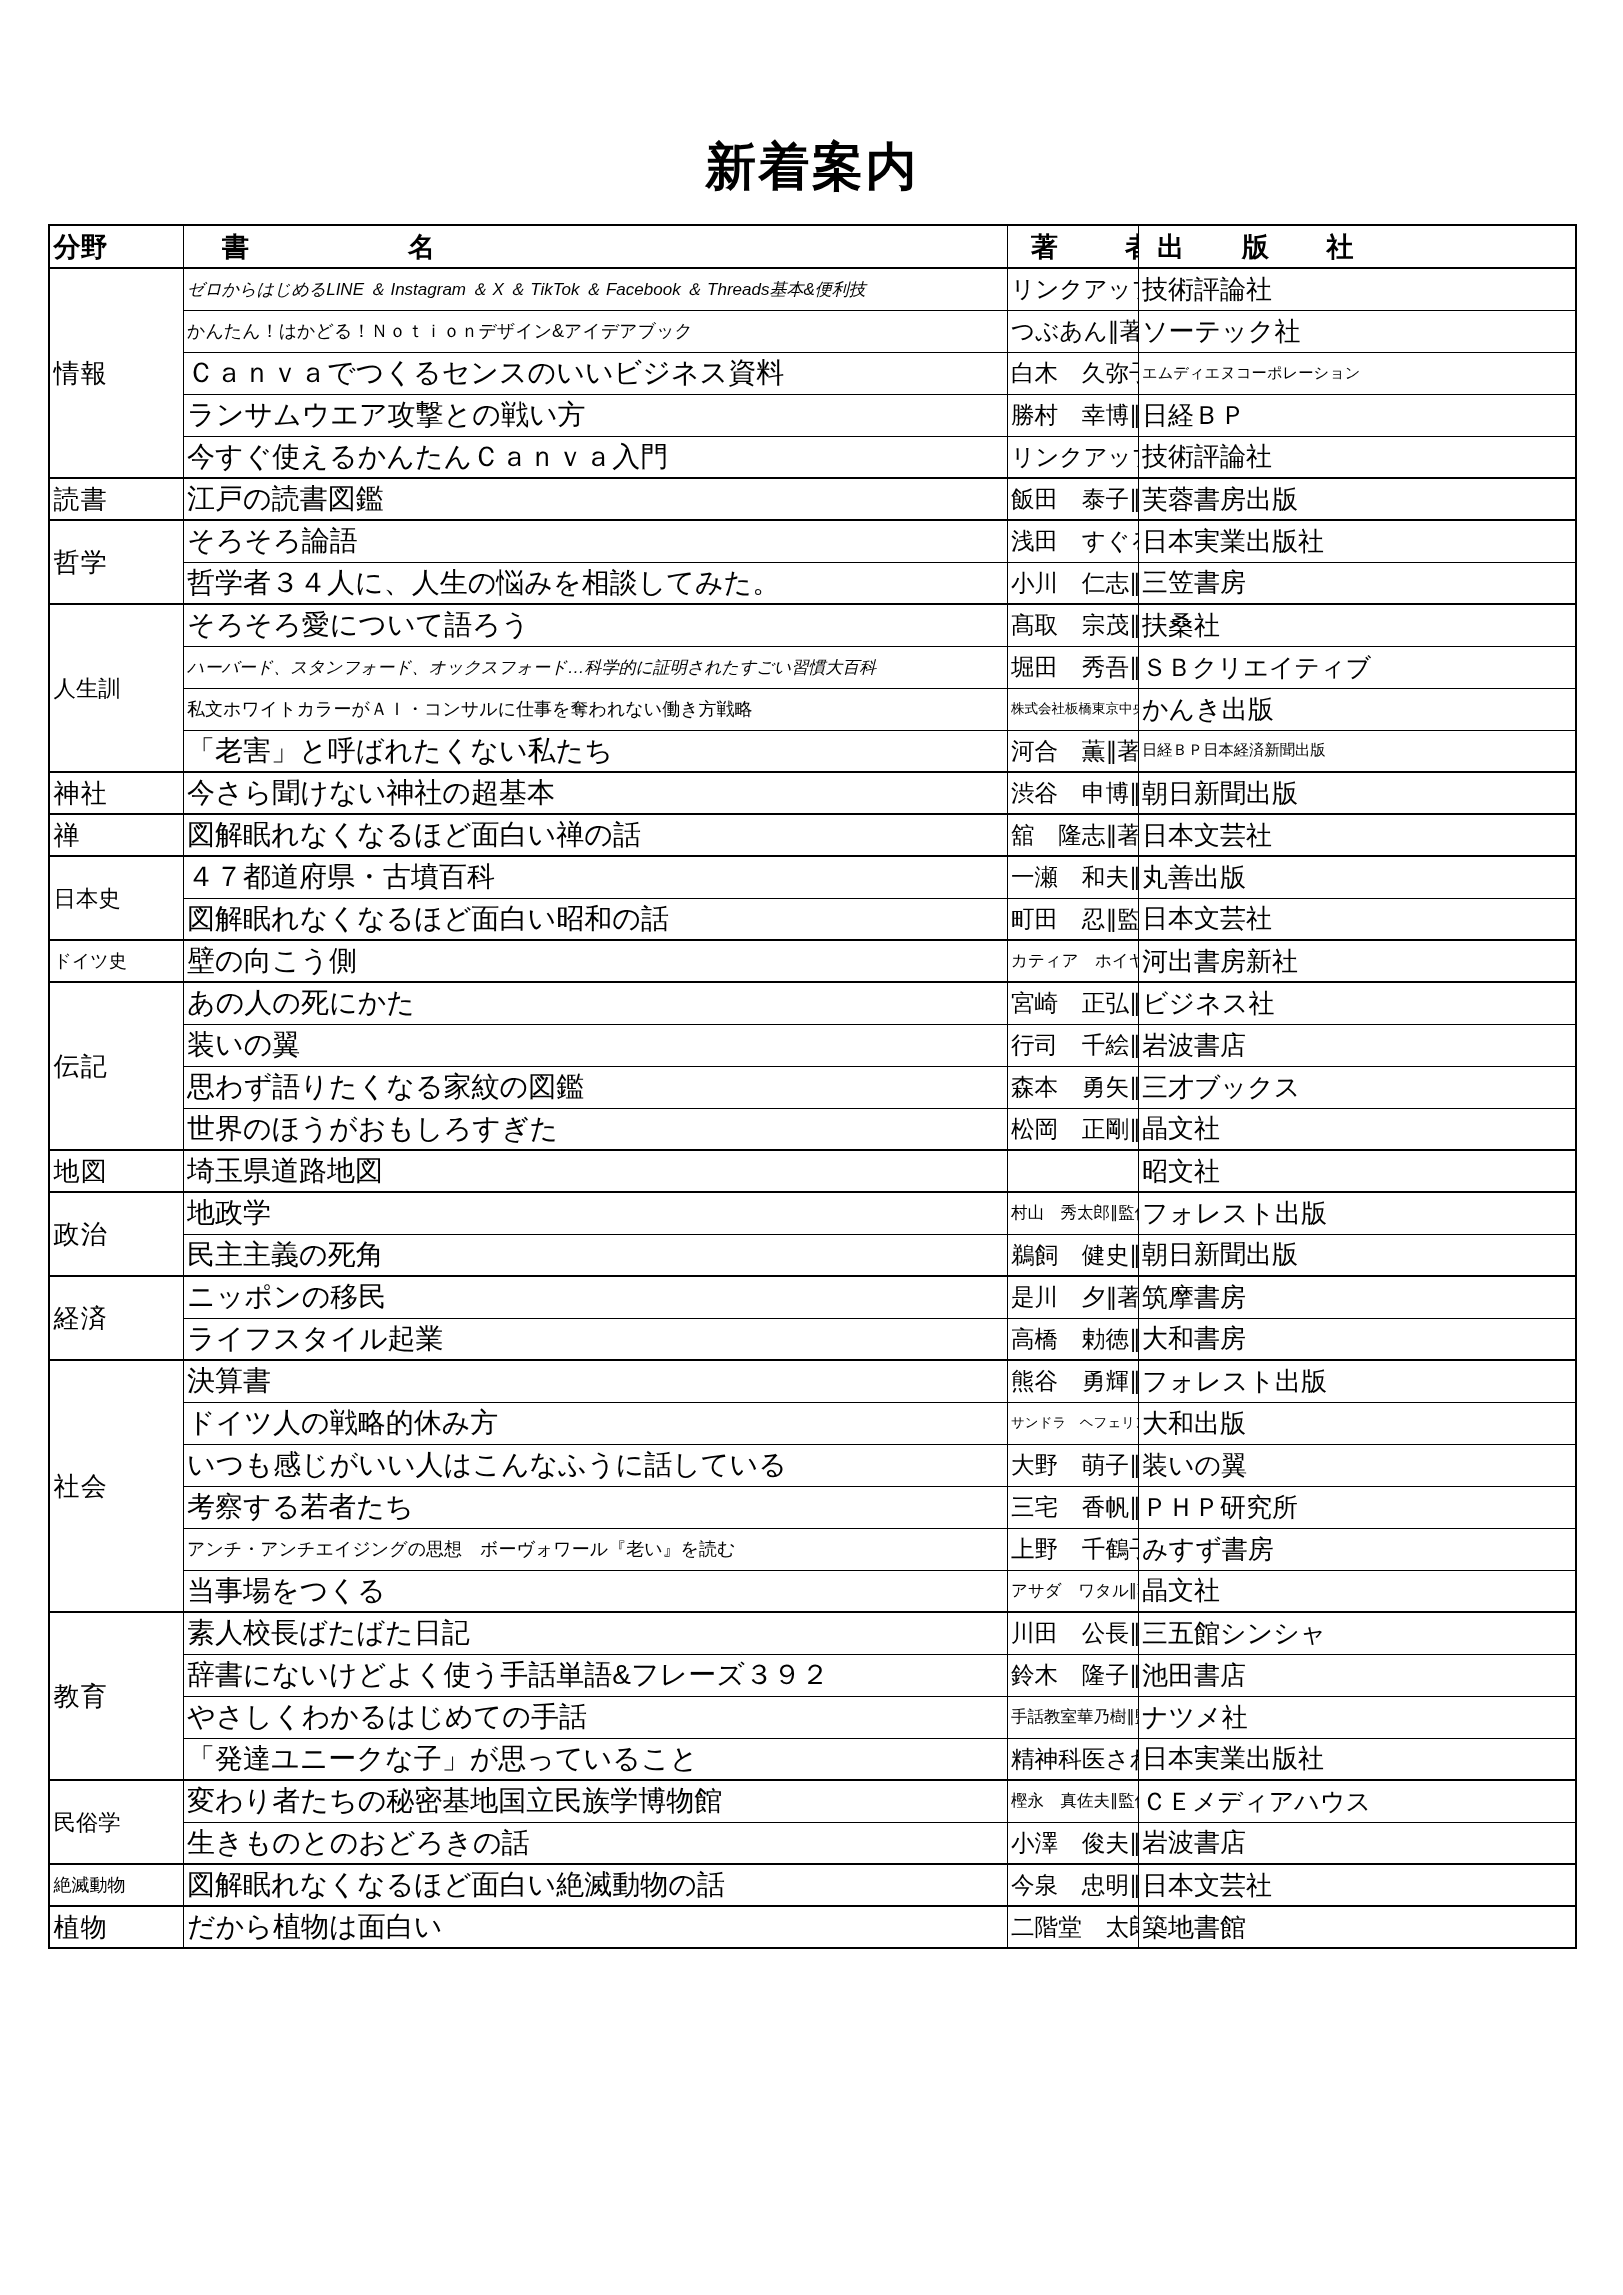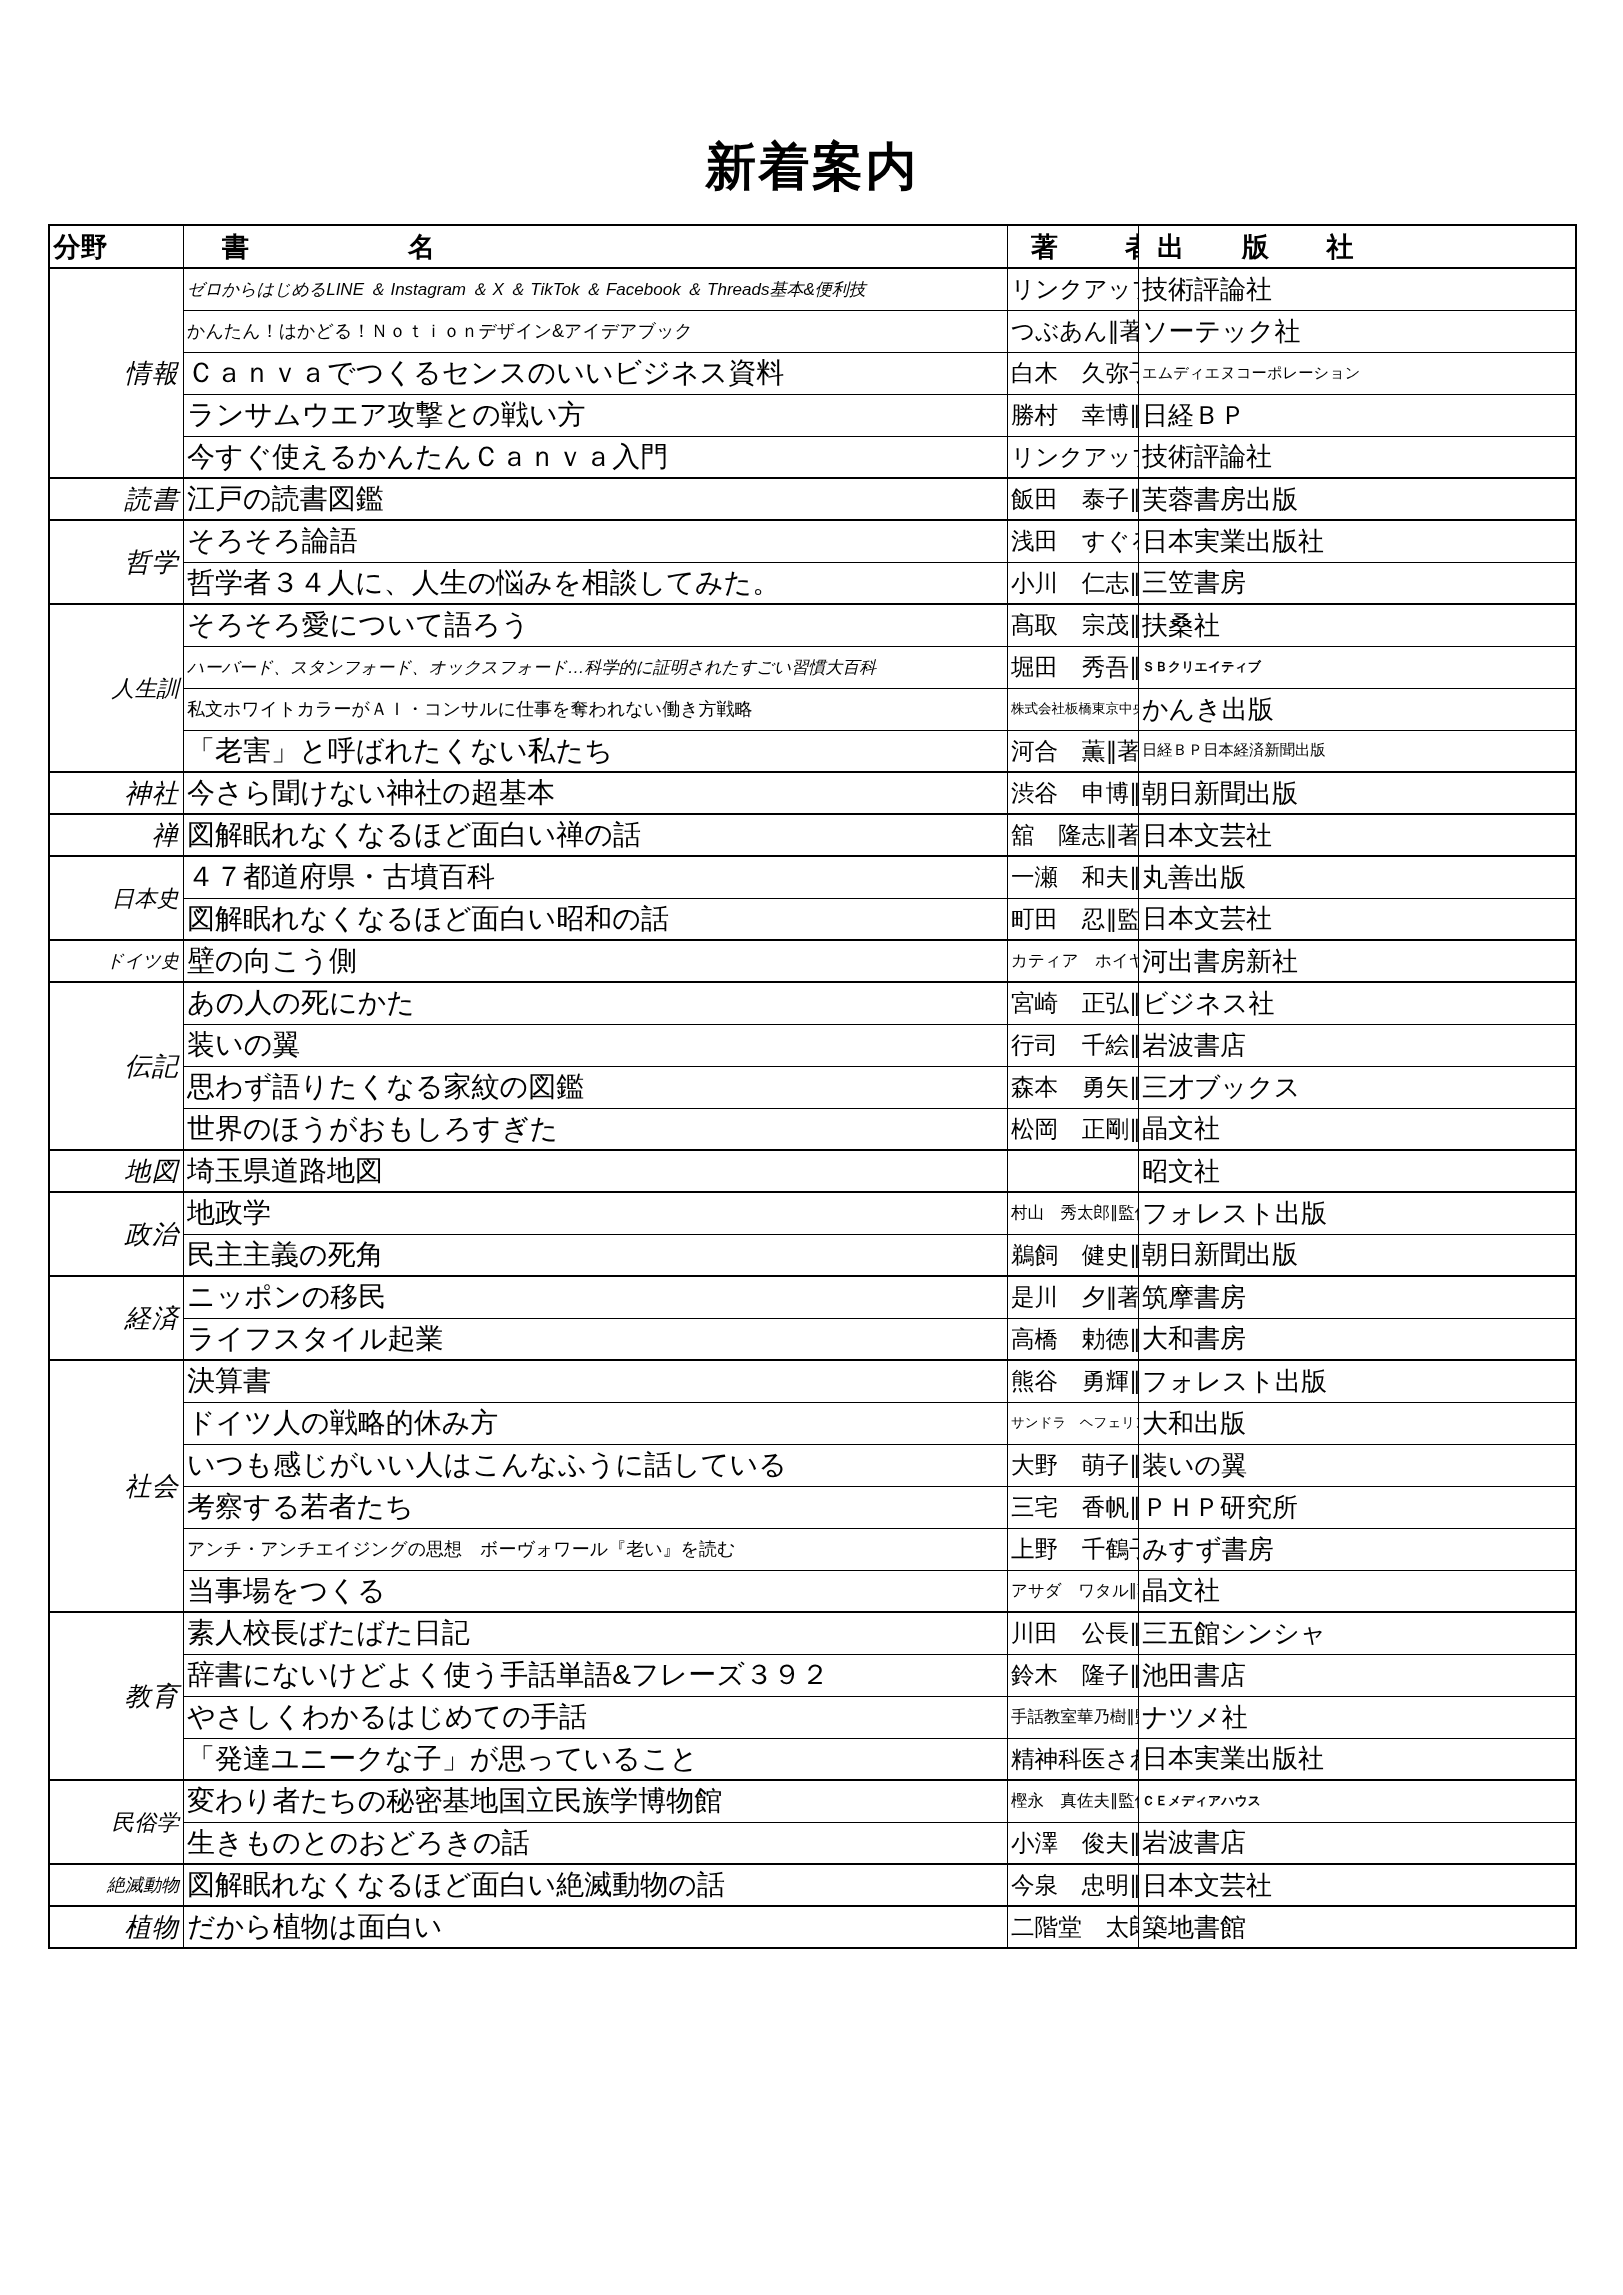--- a/index.html
+++ b/index.html
@@ -69,27 +69,26 @@
     text-align: left;
     border-bottom: 2.9px solid #000 !important;
   }
   th.h-genre { letter-spacing: 0px; }
   th.h-title { letter-spacing: 35px; text-indent: 35px; }
   th.h-author { letter-spacing: 20px; text-indent: 20px; }
   th.h-publisher { letter-spacing: 15.3px; text-indent: 15.3px; }
 
   
   td.genre {
-    text-align: right;
+    text-align: left;
     font-size: 26px;
     letter-spacing: 1.2px;
     border-left: 2.9px solid #000;
     border-top: 2.9px solid #000;
     border-bottom: 2.9px solid #000;
-    font-style: italic;
   }
   td.genre.sz-s { font-size: 22.4px; letter-spacing: 0px; }
   td.genre.sz-xs { font-size: 18px; letter-spacing: 0px; }
 
   
   tbody tr { height: 42px; }
 
   td.title {
     font-size: 28px;
     text-align: left;
@@ -105,21 +104,21 @@
   }
   td.author.sz-s  { font-size: 16.5px; }
   td.author.sz-xs { font-size: 13.5px; }
 
   td.publisher {
     font-size: 26px;
     text-align: left;
     letter-spacing: 0px;
     border-right: 2.9px solid #000;
   }
-  td.publisher.sz-s  { font-size: 13px; font-weight: bold; }
+  td.publisher.sz-s  { font-size: 25px; }
   td.publisher.sz-xs { font-size: 15.3px; }
 
   
   tr.group-end > td { border-bottom: 2.9px solid #000; }
   tr.group-start > td { border-top: 2.9px solid #000; }
 </style>
 </head>
 <body>
 
 <div class="page">

